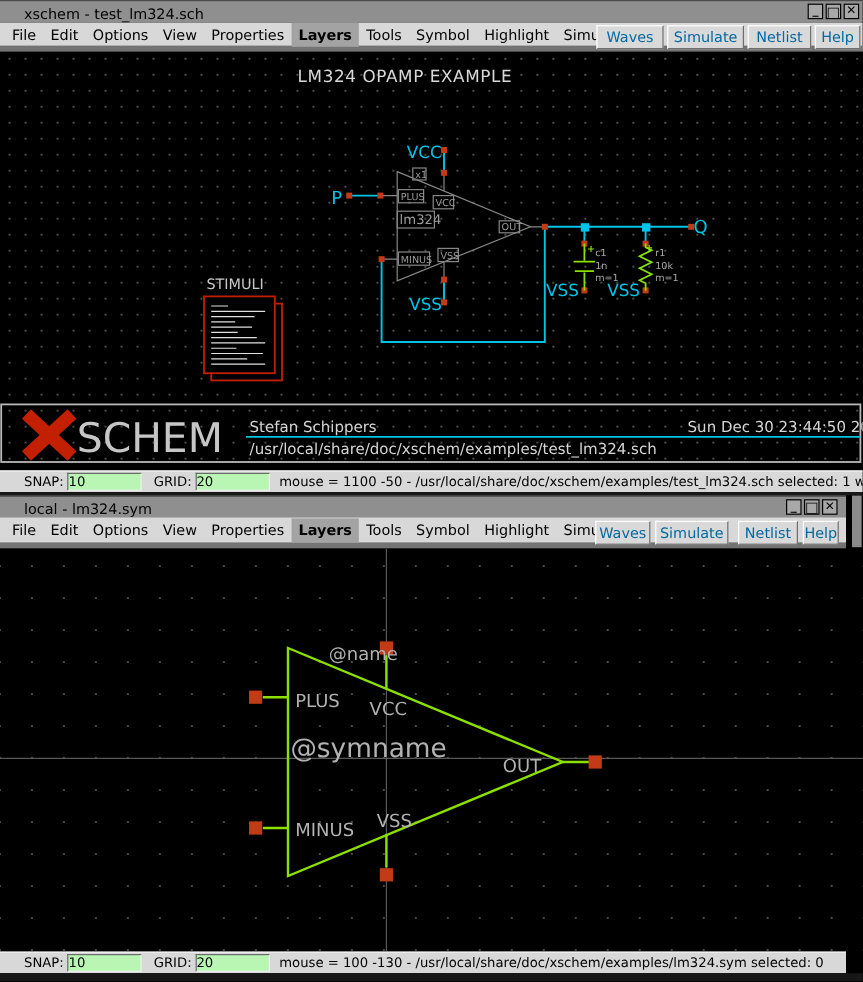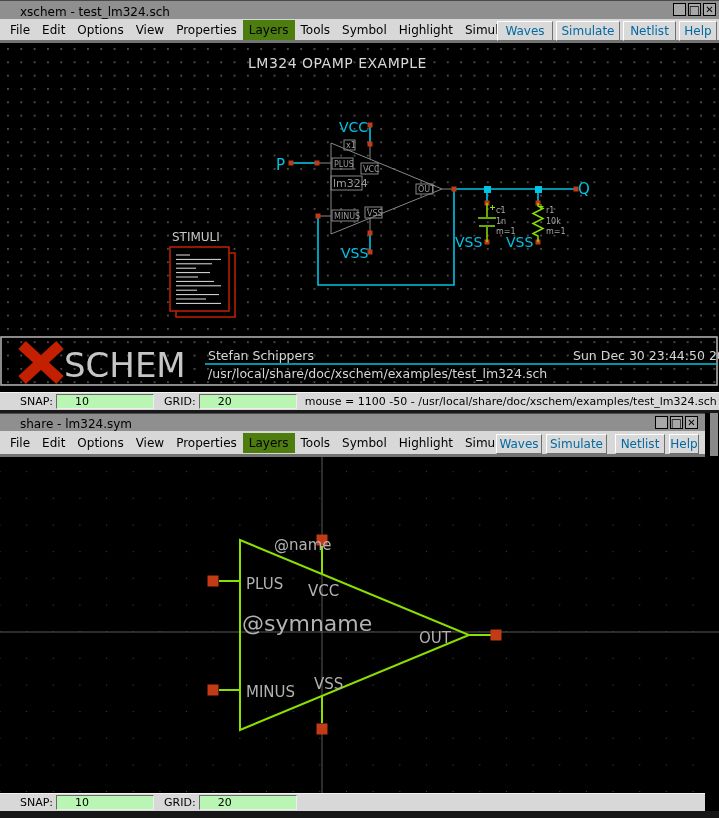--- a/index.html
+++ b/index.html
@@ -11,43 +11,43 @@
             border-top:1px solid #4a4a4a;box-sizing:border-box;
             display:flex;align-items:flex-end;}
   .titlebar .ttext{margin-left:20px;font-size:12px;color:#000;}
   .wctrls{position:absolute;top:2px;display:flex;gap:2px;}
   .wbtn{width:13px;height:13px;background:#a8a8a8;border:1px solid #000;
         box-sizing:border-box;display:flex;align-items:center;justify-content:center;
         font-size:10px;font-weight:bold;color:#000;line-height:1;}
   .wbtn.min{align-items:flex-end;}
   .wbtn.max{font-size:12px;}
   
-  .menubar{position:absolute;left:0;background:#d8d8d8;border-bottom:3px solid #737373;
+  .menubar{position:absolute;left:0;background:#d8d8d8;border-bottom:5px solid #737373;
            box-sizing:border-box;display:flex;align-items:center;font-size:12px;color:#000;}
   .mi{padding:3px 6px;white-space:nowrap;}
   .mi.first{margin-left:4px;}
-  .mi.active{background:#4d7c0f;}
+  .mi.active{background:#a3a3a3;font-weight:bold;}
   .tbtn{position:absolute;height:20px;background:#d9d9d9;color:#0369a1;font-size:12px;
         font-family:inherit;border:1px solid;border-color:#ffffff #6f6f6f #6f6f6f #ffffff;
         box-sizing:border-box;text-align:center;padding:0;}
   
   .canvas{position:absolute;left:0;background-color:#000;}
   .canvas.topgrid{background-image:radial-gradient(circle,#4a4a4a 0.8px,transparent 0.9px);
                   background-size:13.33px 13.33px;background-position:1.3px -0.7px;}
   .canvas.botgrid{background-image:radial-gradient(circle,#4a4a4a 0.8px,transparent 0.9px);
                   background-size:26.66px 26.66px;background-position:13.3px 1.4px;}
   .canvas svg{position:absolute;left:0;top:0;}
   
   .statusbar{position:absolute;left:0;height:18px;background:#d8d8d8;
              border-top:1px solid #f2f2f2;box-sizing:border-box;
              display:flex;align-items:center;font-size:11px;color:#000;white-space:nowrap;overflow:hidden;}
   .statusbar .lbl{margin-left:20px;}
   .entry{width:60px;height:13px;margin-left:3px;background:#b9f6b4;
          border:1px solid;border-color:#6a6a6a #eee #eee #6a6a6a;
-         font-size:11px;font-family:inherit;padding:0 18px;box-sizing:content-box;color:#000;}
+         font-size:11px;font-family:inherit;padding:0 0;box-sizing:content-box;color:#000;}
   .statusbar .info{margin-left:8px;}
   .gap{position:absolute;left:0;width:719px;background:#181818;}
   .sliver{position:absolute;background:#8a8a8a;}
   svg text{font-family:"DejaVu Sans","Liberation Sans",sans-serif;}
 </style>
 </head>
 <body>
 
 <div class="window" style="top:0;width:719px;height:413px;background:#000;">
   <div class="titlebar" style="width:719px;">
@@ -202,21 +202,21 @@
     <input class="entry" readonly="" value="10" style="">
     <span class="lbl" style="margin-left:10px;">GRID:</span>
     <input class="entry" readonly="" value="20" style="">
     <span class="info">mouse = 1100 -50 - /usr/local/share/doc/xschem/examples/test_lm324.sch  selected: 1 w=460 h=270</span>
   </div>
   <div class="gap" style="top:410px;height:3px;"></div>
 </div>
 
 <div class="window" style="top:413px;width:719px;height:405px;background:#000;">
   <div class="titlebar" style="width:705px;height:18px;">
-    <span class="ttext">share - lm324.sym</span>
+    <span class="ttext">local - lm324.sym</span>
     <span class="wctrls" style="right:7px;">
       <span class="wbtn min">_</span>
       <span class="wbtn max">□</span>
       <span class="wbtn">✕</span>
     </span>
   </div>
   <div class="sliver" style="left:710px;top:0;width:8px;height:43px;"></div>
   <div class="menubar" style="top:18px;width:705px;height:26px;">
     <span class="mi first">File</span>
     <span class="mi">Edit</span>
@@ -262,15 +262,16 @@
         <text x="314" y="689">VSS</text>
       </g>
     </svg>
   </div>
 
   <div class="statusbar" style="top:380px;width:705px;">
     <span class="lbl">SNAP:</span>
     <input class="entry" readonly="" value="10" style="">
     <span class="lbl" style="margin-left:10px;">GRID:</span>
     <input class="entry" readonly="" value="20" style="">
+    <span class="info">mouse = 100 -130 - /usr/local/share/doc/xschem/examples/lm324.sym  selected: 0</span>
   </div>
   <div class="gap" style="top:398px;height:7px;background:#161616;"></div>
 </div>
 
 </body></html>

